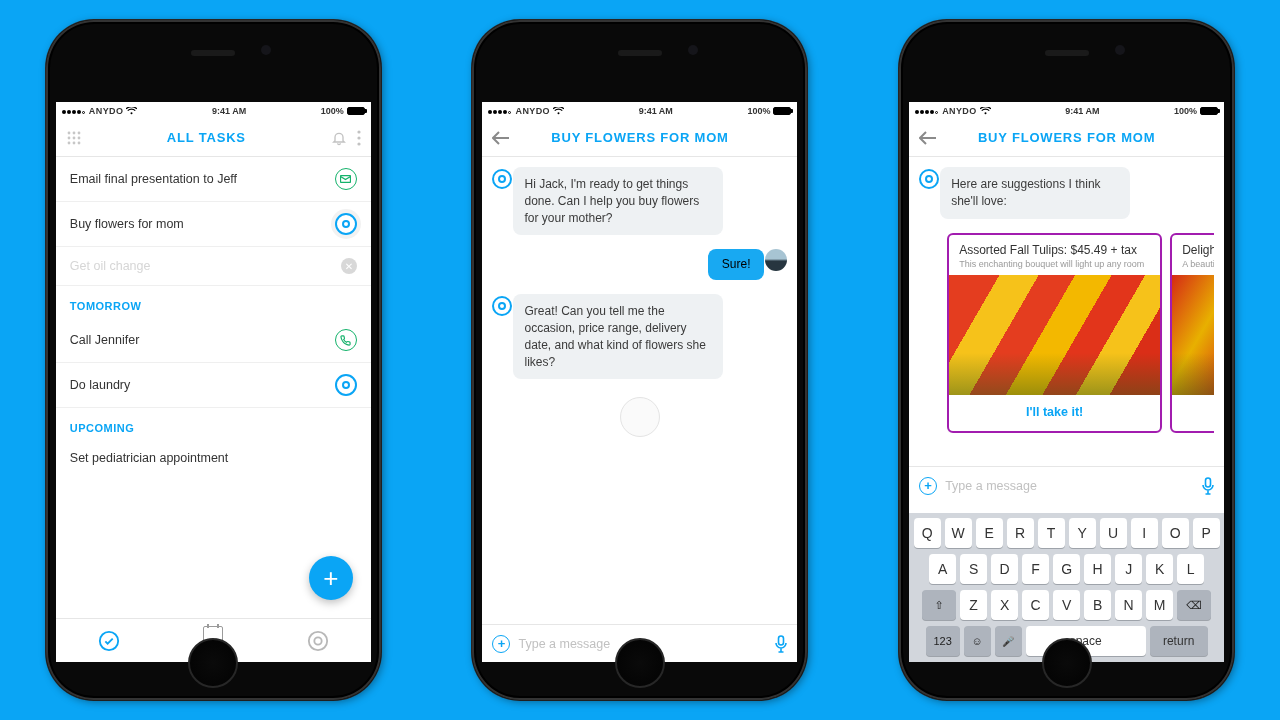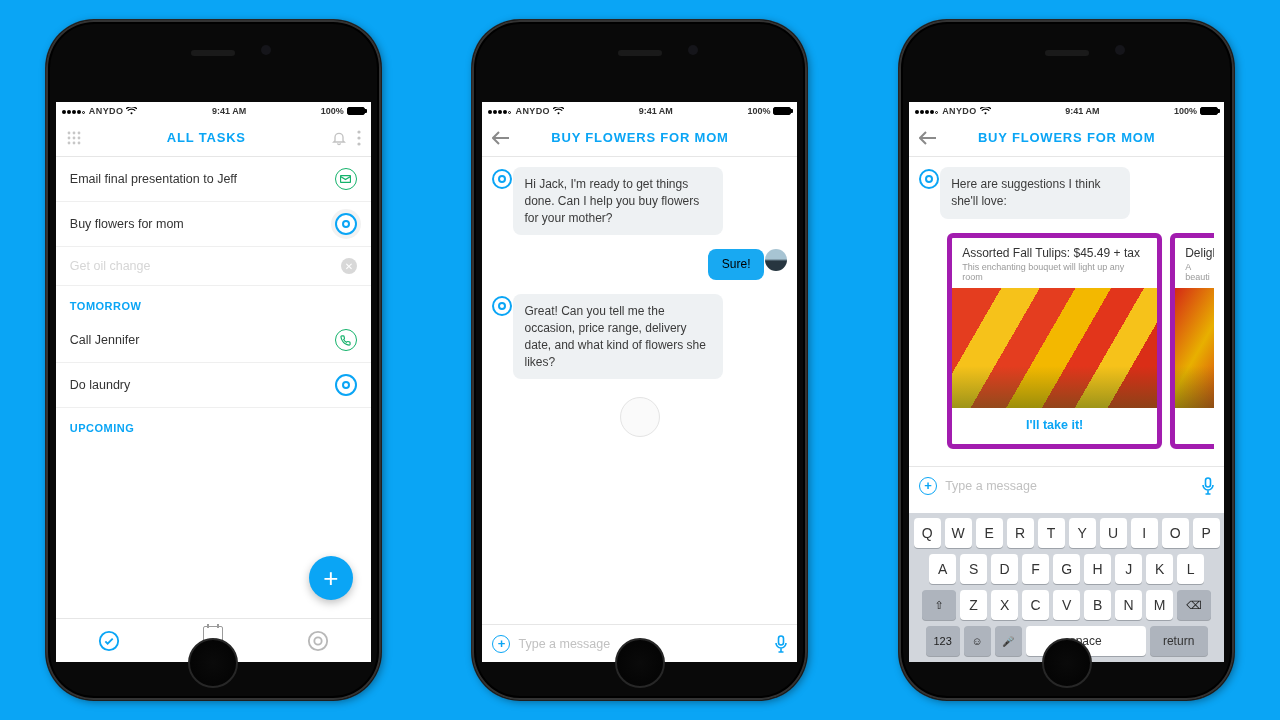--- a/index.html
+++ b/index.html
@@ -40,21 +40,21 @@
   .msgrow{display:flex;align-items:flex-start;gap:1px;margin-bottom:14px}
   .msgrow.right{justify-content:flex-end}
   .avatar{width:20px;height:20px;border:2px solid #0aa5f5;border-radius:50%;flex-shrink:0;display:flex;align-items:center;justify-content:center;margin-top:2px}
   .avatar .dot{width:8px;height:8px;border:2px solid #0aa5f5;border-radius:50%}
   .useravatar{width:22px;height:22px;border-radius:50%;background:linear-gradient(180deg,#a7c4d3 45%,#273640 55%)}
   .bubble{background:#eef1f3;border-radius:8px;padding:9px 11px;font-size:12px;line-height:1.4;max-width:210px;color:#3b3b3b}
   .bubble.user{background:#18a9f2;color:#000000;font-weight:400;padding:7px 14px}
   .bigcircle{width:40px;height:40px;border-radius:50%;background:#fafafa;border:1px solid #e4e4e4;margin:18px auto}
   
   .cards{display:flex;gap:8px;overflow:hidden;margin-top:6px}
-  .card{background:#fff;border:5px solid #a21caf;border-radius:6px;width:215px;flex-shrink:0;box-shadow:0 1px 2px rgba(0,0,0,.04)}
+  .card{background:#fff;border:2px solid #a21caf;border-radius:6px;width:215px;flex-shrink:0;box-shadow:0 1px 2px rgba(0,0,0,.04)}
   .card h4{font-size:12px;padding:8px 10px 2px;font-weight:500}
   .card p{font-size:9px;color:#9a9a9a;padding:0 10px 6px}
   .card .img{height:120px;background:linear-gradient(120deg,#e43d1f 0 18%,#f6c21a 18% 32%,#e43d1f 32% 45%,#f3b800 45% 58%,#e2351b 58% 70%,#f6c21a 70% 82%,#da2e17 82% 100%);position:relative}
   .card .img:after{content:"";position:absolute;bottom:0;left:0;right:0;height:35%;background:linear-gradient(180deg,transparent,#2d5a1870)}
   .card .cta{text-align:center;color:#0aa5f5;font-weight:700;padding:10px 0;font-size:12.5px}
   
   .inputbar{position:absolute;left:0;right:0;height:38px;border-top:1px solid #e6e6e6;display:flex;align-items:center;padding:0 10px;gap:8px;background:#fff}
   .inputbar .plus{width:18px;height:18px;border:1.8px solid #0aa5f5;border-radius:50%;display:flex;align-items:center;justify-content:center;color:#0aa5f5;font-size:13px;font-weight:700}
   .inputbar .ph{flex:1;color:#c1c1c1;font-size:12.5px}
   .mic{width:12px;height:18px}
@@ -153,20 +153,23 @@
         </span>
       </div>
       <div class="task">
         <span>Do laundry</span>
         <span class="badge ring">
             <span class="ring-inner"></span>
           </span>
       </div>
 
       <div class="sectionlabel">UPCOMING</div>
+      <div class="task" style="border-bottom:none">
+          <span>Set pediatrician appointment</span>
+        </div>
     </div>
 
     <div class="fab">+</div>
 
     <div class="tabbar">
       <span class="icon blue">
         <svg width="22" height="22" viewBox="0 0 24 24" fill="none" stroke="#0aa5f5" stroke-width="2">
             <circle cx="12" cy="12" r="10"></circle>
             <path d="M8 12.5l2.5 2.5L16 9.5"></path>
           </svg>

